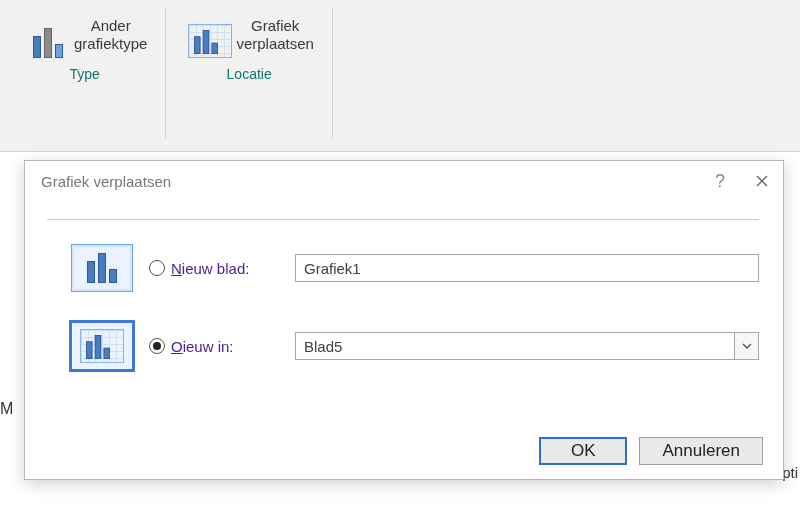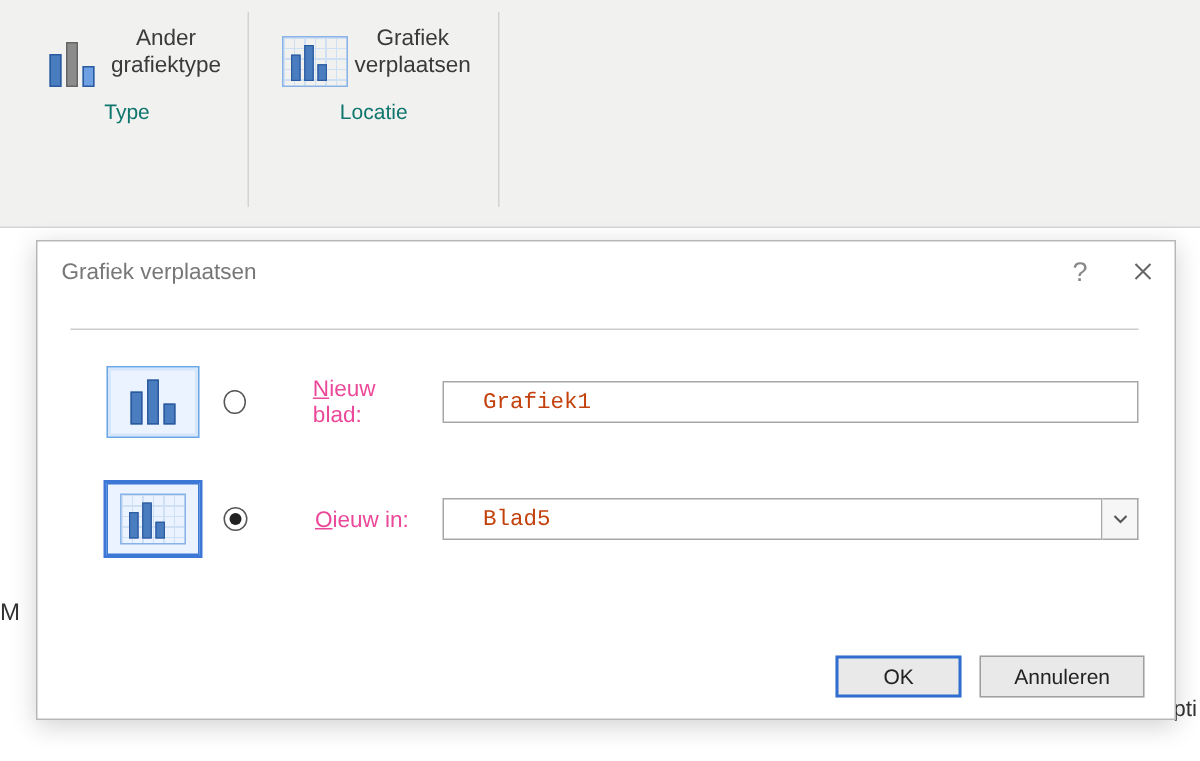--- a/index.html
+++ b/index.html
@@ -135,31 +135,31 @@
   .radio {
     width:16px; height:16px; border-radius:50%;
     border:1px solid #555; display:inline-block; position:relative;
     background:#fff;
   }
   .radio.checked::after{
     content:""; position:absolute; left:3px; top:3px;
     width:8px; height:8px; border-radius:50%;
     background:#222;
   }
-  .radio-label { font-size:15px; color:#ec4899;margin-left:39px; }
+  .radio-label { font-size:15px; color:#4c1d95; }
   .radio-label u { text-decoration: underline; }
 
   .txt-input {
     flex:1;
     height:28px;
     border:1px solid #a7a7a7;
-    padding: 2px 26px;
+    padding: 2px 8px;
     font-size:15px;
-    font-family: Liberation Mono, monospace;
-    color:#c2410c;
+    font-family: Liberation Sans, sans-serif;
+    color:#404040;
   }
   .combo {
     flex:1;
     display:flex;
   }
   .combo .txt-input { flex:1; }
   .combo .drop {
     width:24px; height:28px;
     border:1px solid #a7a7a7; border-left:none;
     background:#f6f6f6;
@@ -169,21 +169,21 @@
 
   .dlg-buttons {
     position:absolute; bottom:14px; right:20px;
     display:flex; gap:12px;
   }
   .btn {
     height:28px;
     border:1px solid #9f9f9f;
     background:#e9e9e9;
     padding: 0 22px;
-    font-size:14px;
+    font-size:17px;
     display:flex; align-items:center; justify-content:center;
     color:#222;
   }
   .btn.primary {
     border:2px solid #2f6dd0;
     padding: 0 30px;
     background:#e9e9e9;
   }
 
   

